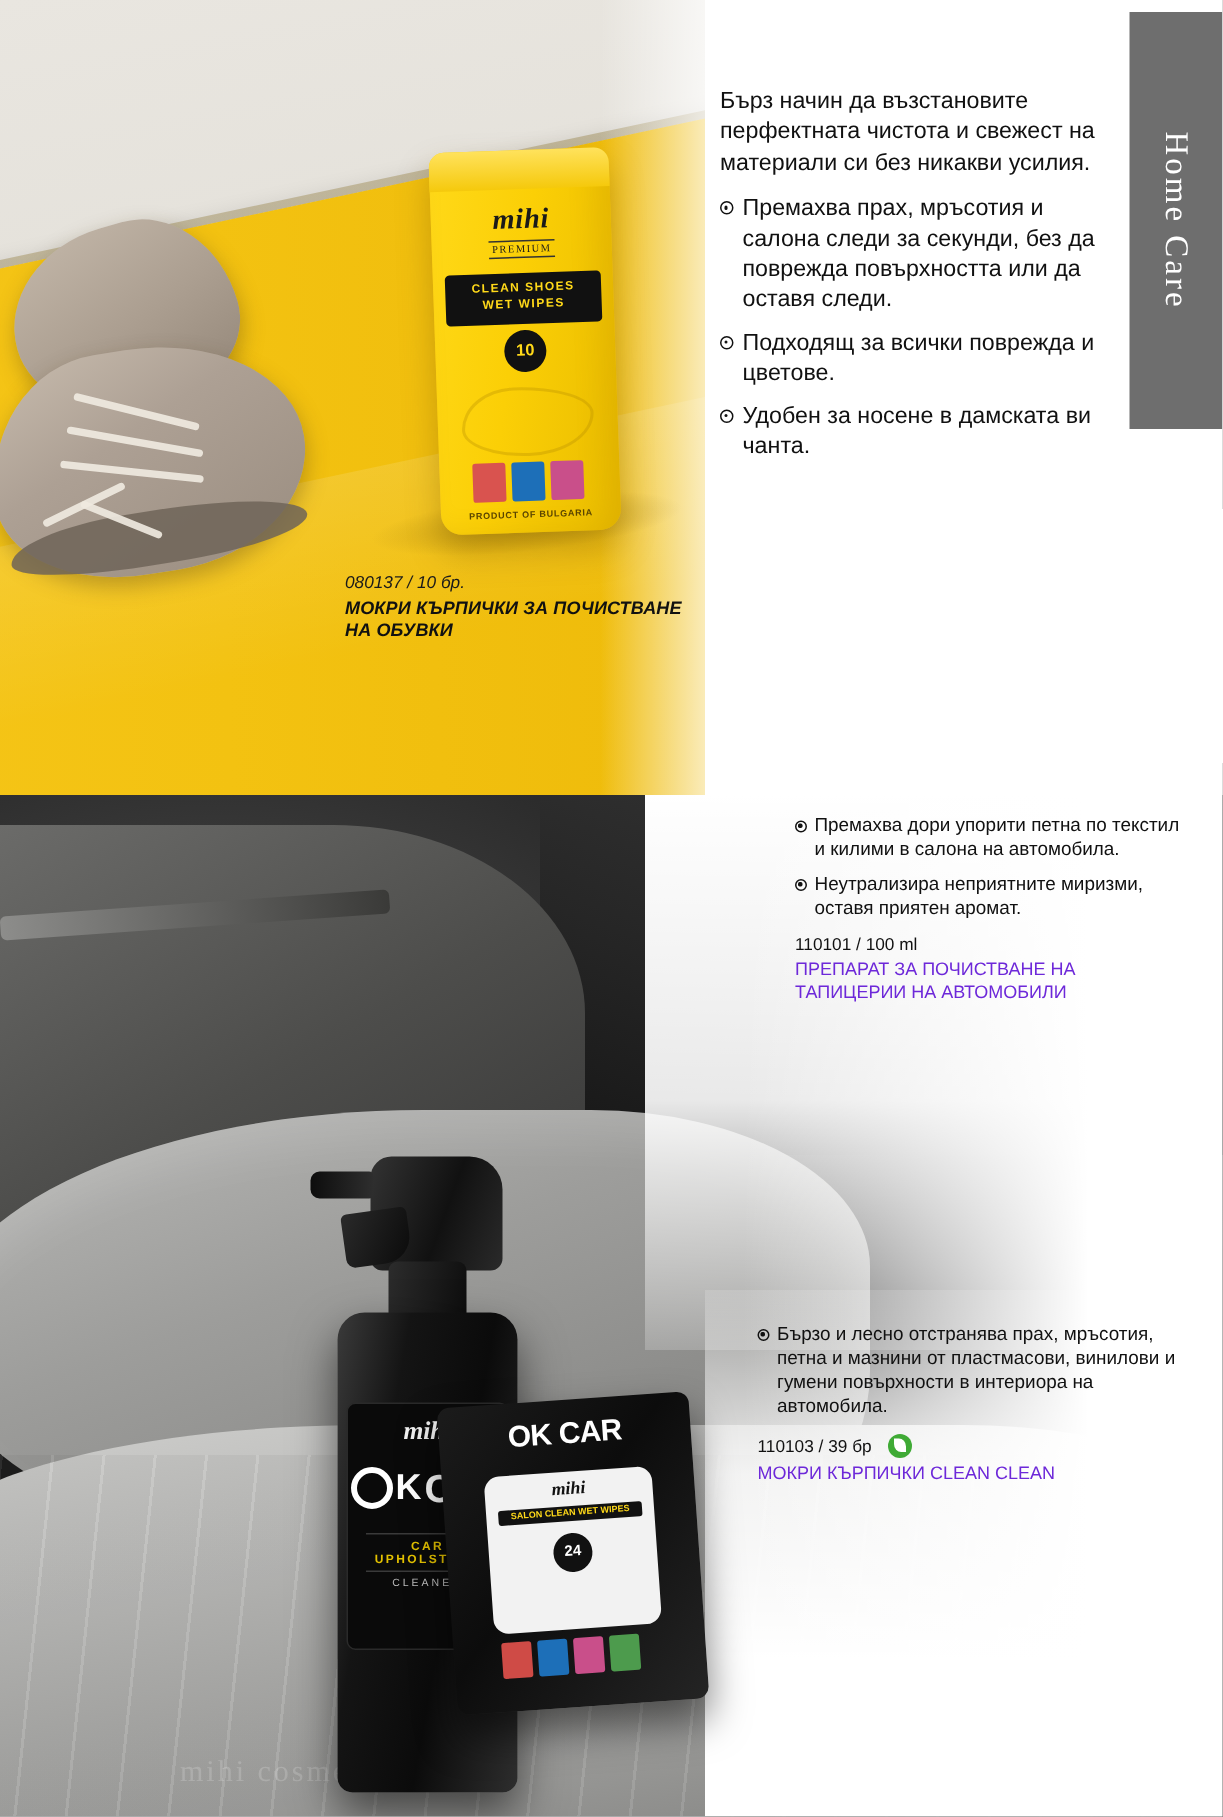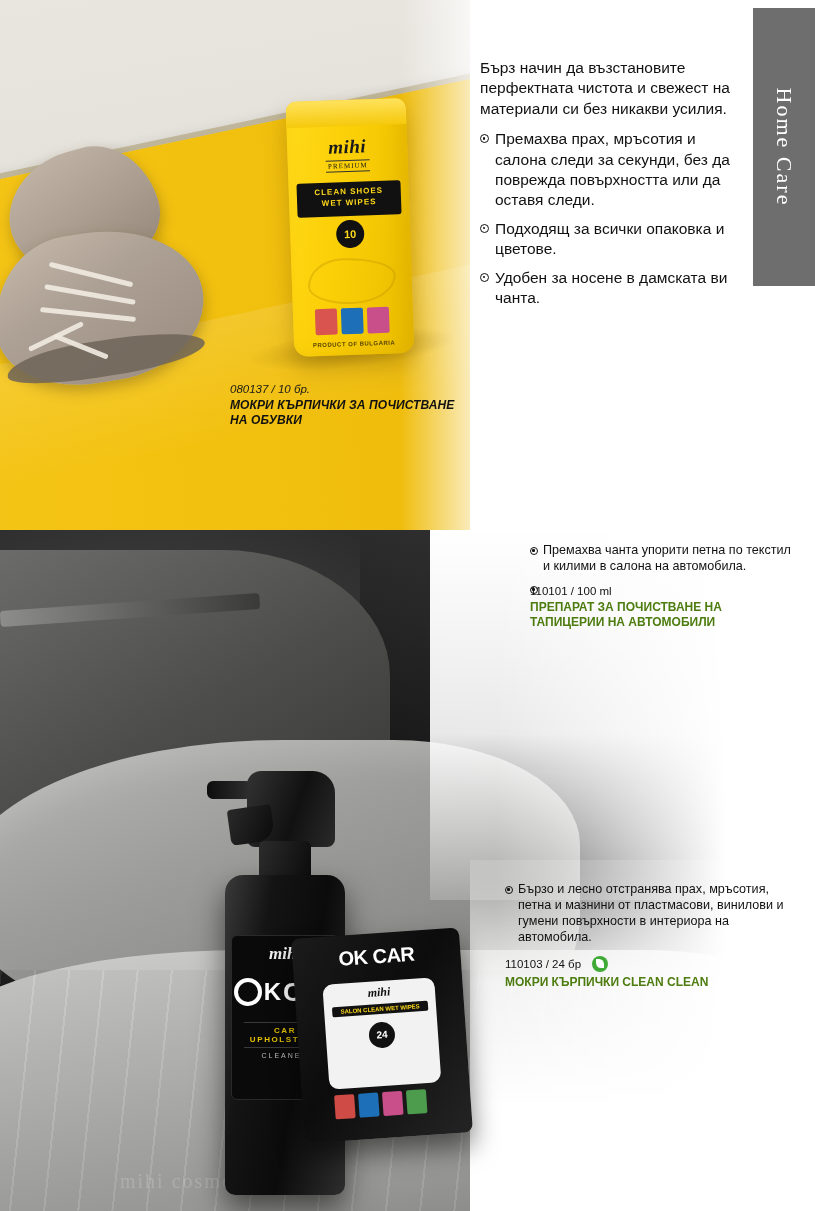--- a/index.html
+++ b/index.html
@@ -447,21 +447,21 @@
   }
   .b-list li .bul {
     position: absolute; left: 0; top: 4px;
     width: 8px; height: 8px; border-radius: 50%; border: 1.4px solid #111;
   }
   .b-list li .bul::after {
     content: ""; position: absolute; left: 1.4px; top: 1.4px;
     width: 2.2px; height: 2.2px; border-radius: 50%; background: #111;
   }
   .code-line { font-size: 11.5px; color: #111; margin-top: 10px; }
-  .prod-title { font-size: 12px; font-weight: 700; color: #4d7c0f; line-height: 1.25; margin-top: 3px; }
+  .prod-title { font-size: 12px; font-weight: 400; color: #6d28d9; line-height: 1.25; margin-top: 3px; }
   .eco-badge {
     display: inline-block; vertical-align: -4px; margin-left: 8px;
     width: 16px; height: 16px; border-radius: 50%;
     background: #3faa35; position: relative;
   }
   .eco-badge::after {
     content: ""; position: absolute; left: 4px; top: 3px;
     width: 8px; height: 9px; border-radius: 0 60% 0 60%;
     background: #ffffff;
   }
@@ -519,21 +519,21 @@
 
     <div class="top-caption">
       <div class="caption-code">080137 / 10 бр.</div>
       <div class="caption-title">МОКРИ КЪРПИЧКИ ЗА ПОЧИСТВАНЕ НА ОБУВКИ</div>
     </div>
 
     <div class="top-text">
       <p class="lead">Бърз начин да възстановите перфектната чистота и свежест на материали си без никакви усилия.</p>
       <ul class="bullets">
         <li><span class="bul"></span><span>Премахва прах, мръсотия и салона следи за секунди, без да повреждa повърхността или да оставя следи.</span></li>
-        <li><span class="bul"></span><span>Подходящ за всички опаковка и цветове.</span></li>
+        <li><span class="bul"></span><span>Подходящ за всички повреждa и цветове.</span></li>
         <li><span class="bul"></span><span>Удобен за носене в дамската ви чанта.</span></li>
       </ul>
     </div>
 
     <div class="side-tab">
       <span>Home Care</span>
     </div>
   </div>
 
   <div class="bottom-panel">
@@ -581,31 +581,31 @@
     <div class="wipes-icons">
       <i class="wi1"></i>
       <i class="wi2"></i>
       <i class="wi3"></i>
       <i class="wi4"></i>
     </div>
   </div>
 
   <div class="txt-block-1">
     <ul class="b-list">
-      <li><span class="bul"></span><span>Премахва чанта упорити петна по текстил и килими в салона на автомобила.</span></li>
-      <li><span class="bul"></span></li>
+      <li><span class="bul"></span><span>Премахва дори упорити петна по текстил и килими в салона на автомобила.</span></li>
+      <li><span class="bul"></span><span>Неутрализира неприятните миризми, оставя приятен аромат.</span></li>
     </ul>
     <div class="code-line">110101 / 100 ml</div>
     <div class="prod-title">ПРЕПАРАТ ЗА ПОЧИСТВАНЕ НА ТАПИЦЕРИИ НА АВТОМОБИЛИ</div>
   </div>
 
   <div class="txt-block-2">
     <ul class="b-list">
       <li><span class="bul"></span><span>Бързо и лесно отстранява прах, мръсотия, петна и мазнини от пластмасови, винилови и гумени повърхности в интериора на автомобила.</span></li>
     </ul>
     <div class="code-line">
-      <span>110103 / 24 бр</span>
+      <span>110103 / 39 бр</span>
       <span class="eco-badge"></span>
     </div>
     <div class="prod-title">МОКРИ КЪРПИЧКИ CLEAN CLEAN</div>
   </div>
 
 </div>
 
 </body></html>

